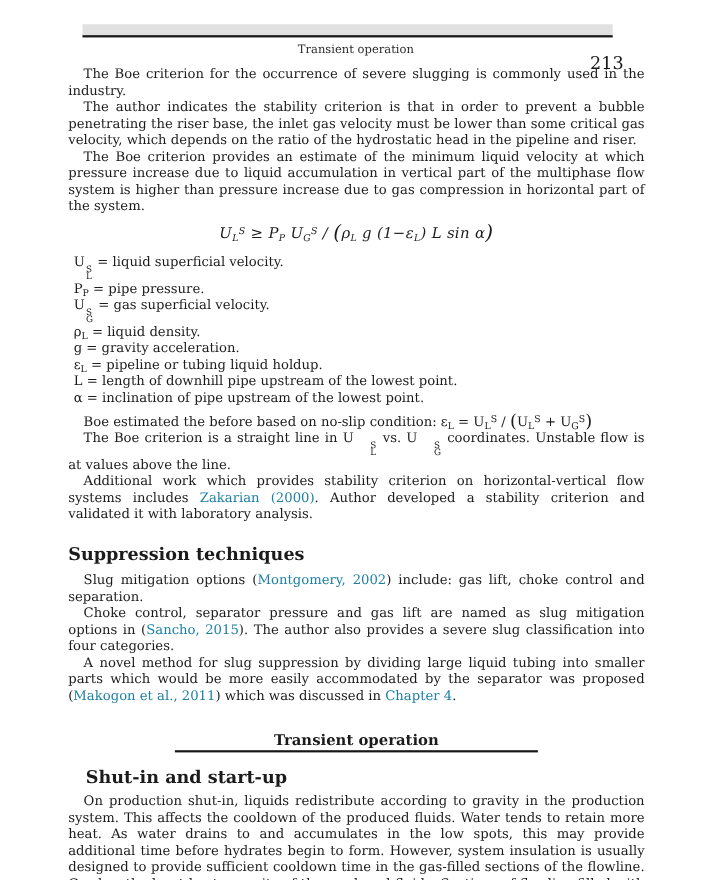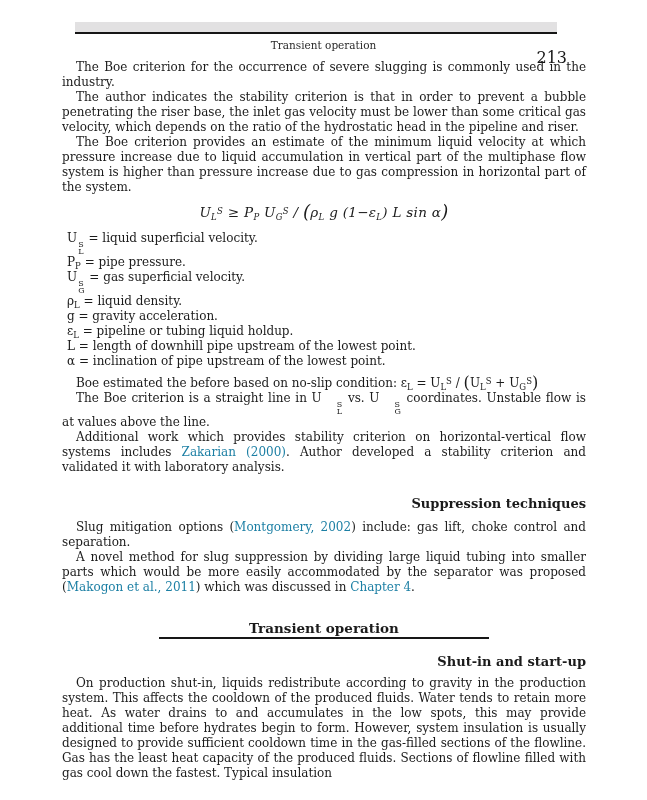--- a/index.html
+++ b/index.html
@@ -11,21 +11,21 @@
               background:#e2e1e2;border-bottom:2px solid #161616;}
   .running-head{position:absolute;top:39px;left:0;width:647px;text-align:center;
                 font-size:10.5px;color:#2a2a2a;}
   .page-number{position:absolute;top:48px;left:400px;width:167px;text-align:right;
                font-size:16px;color:#161616;}
 
   
   .content{position:absolute;top:60px;left:62px;width:524px;font-size:12px;
            line-height:15px;text-align:justify;}
   p.body{margin:0;text-indent:14px;}
-  .h2,.h3{font-weight:bold;font-size:13px;text-align:right;}
+  .h2,.h3{font-weight:bold;font-size:16px;text-align:left;}
   .h2{margin:21px 0 9px 0;}
   .h3{margin:15px 0 7px 16px;}
   .formula{text-align:center;font-size:13.5px;letter-spacing:.3px;margin:9px 0 11px 0;font-style:italic;}
   .deflist{margin:0 0 6px 5px;text-align:left;}
   .defitem{line-height:15px;}
   sub,sup{font-size:8.5px;line-height:0;}
   sub{vertical-align:-3px;}
   sup{vertical-align:3.5px;}
   .stk{display:inline-flex;flex-direction:column;align-items:flex-start;
        vertical-align:-0.42em;margin:0 1px;}
@@ -68,20 +68,21 @@
       <p class="body"><span>The Boe criterion is a straight line in U</span><span class="stk">
           <span>S</span>
           <span>L</span>
         </span><span> vs. U</span><span class="stk">
           <span>S</span>
           <span>G</span>
         </span><span> coordinates. Unstable flow is at values above the line.</span></p>
       <p class="body"><span>Additional work which provides stability criterion on horizontal-vertical flow systems includes </span><span class="link">Zakarian (2000)</span><span>. Author developed a stability criterion and validated it with laboratory analysis.</span></p>
       <div class="h2">Suppression techniques</div>
       <p class="body"><span>Slug mitigation options (</span><span class="link">Montgomery, 2002</span><span>) include: gas lift, choke control and separation.</span></p>
+      <p class="body"><span>Choke control, separator pressure and gas lift are named as slug mitigation options in (</span><span class="link">Sancho, 2015</span><span>). The author also provides a severe slug classification into four categories.</span></p>
       <p class="body"><span>A novel method for slug suppression by dividing large liquid tubing into smaller parts which would be more easily accommodated by the separator was proposed (</span><span class="link">Makogon et al., 2011</span><span>) which was discussed in </span><span class="link">Chapter 4</span><span>.</span></p>
       <div class="ruled-title">
         <div class="rt-text">Transient operation</div>
         <div class="rt-rule"></div>
       </div>
       <div class="h3">Shut-in and start-up</div>
       <p class="body"><span>On production shut-in, liquids redistribute according to gravity in the production system. This affects the cooldown of the produced fluids. Water tends to retain more heat. As water drains to and accumulates in the low spots, this may provide additional time before hydrates begin to form. However, system insulation is usually designed to provide sufficient cooldown time in the gas-filled sections of the flowline. Gas has the least heat capacity of the produced fluids. Sections of flowline filled with gas cool down the fastest. Typical insulation</span></p>
     </div>
 </div>
 

